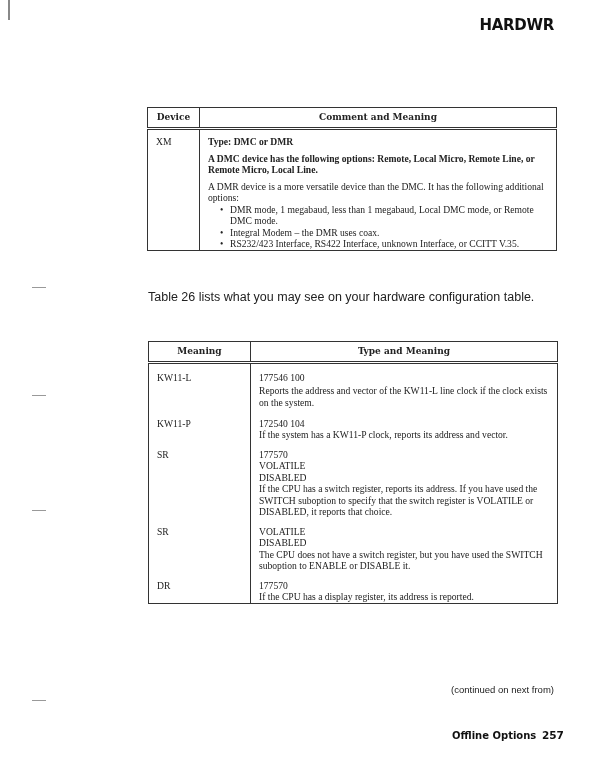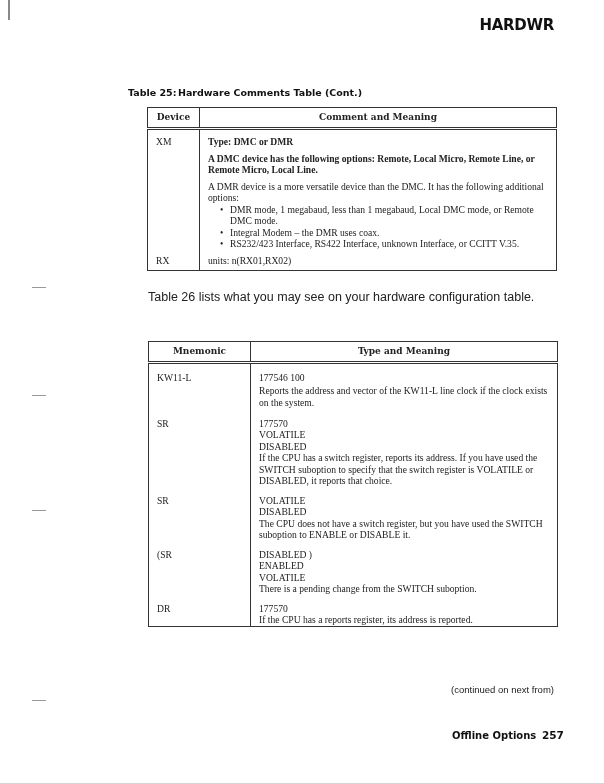--- a/index.html
+++ b/index.html
@@ -31,23 +31,20 @@
 
 <div class="page">
   <div class="scan-edge"></div>
   <div class="margin-mark" style="top:287px"></div>
   <div class="margin-mark" style="top:395px"></div>
   <div class="margin-mark" style="top:510px"></div>
   <div class="margin-mark" style="top:700px"></div>
 
   <div class="running-head">HARDWR</div>
 
-  <div class="caption" style="top:87px">
-    <span class="num">Table 25:</span><span>Hardware Comments Table (Cont.)</span>
-  </div>
 
   <table class="doc" style="left:139px; top:107px; width:410px;">
     <colgroup>
         <col style="width:52px">
         <col>
       </colgroup>
     <thead>
       <tr>
         <th class="c1">Device</th>
         <th>Comment and Meaning</th>
@@ -60,80 +57,74 @@
           <div class="para">Type: DMC or DMR</div>
           <div class="para" style="white-space:normal">A DMC device has the following options: Remote, Local Micro, Remote Line, or Remote Micro, Local Line.</div>
           <div style="white-space:normal">A DMR device is a more versatile device than the DMC. It has the following additional options:</div>
           <ul class="bullets">
             <li>DMR mode, 1 megabaud, less than 1 megabaud, Local DMC mode, or Remote DMC mode.</li>
             <li>Integral Modem – the DMR uses coax.</li>
             <li>RS232/423 Interface, RS422 Interface, unknown Interface, or CCITT V.35.</li>
           </ul>
         </td>
       </tr>
-      <tr>
-        <td class="c1" style="padding-top:5px; padding-bottom:4px">RX</td>
-        <td style="padding-top:5px; padding-bottom:4px">units: n(RX01,RX02)</td>
-      </tr>
     </tbody>
   </table>
 
   <div class="body-text" style="top:290px">Table 26 lists what you may see on your hardware configuration table.</div>
 
 
   <table class="doc" style="left:140px; top:341px; width:410px;">
     <colgroup>
         <col style="width:102px">
         <col>
       </colgroup>
     <thead>
       <tr>
-        <th class="c1">Mnemonic</th>
+        <th class="c1">Meaning</th>
         <th>Type and Meaning</th>
       </tr>
     </thead>
     <tbody>
       <tr>
         <td class="c1" style="padding-top:8px">KW11-L</td>
         <td style="padding-top:8px; line-height:12.5px">
           <span class="line">177546 100</span>
           <span class="line">Reports the address and vector of the KW11-L line clock if the clock exists on the system.</span>
+        </td>
+      </tr>
+      <tr>
+        <td class="c1" style="padding-top:8px">KW11-P</td>
+        <td style="padding-top:8px">
+          <span class="line">172540 104</span>
+          <span class="line">If the system has a KW11-P clock, reports its address and vector.</span>
         </td>
       </tr>
       <tr>
         <td class="c1" style="padding-top:8px">SR</td>
         <td style="padding-top:8px">
           <span class="line">177570</span>
           <span class="line">VOLATILE</span>
           <span class="line">DISABLED</span>
           <span class="line">If the CPU has a switch register, reports its address. If you have used the SWITCH suboption to specify that the switch register is VOLATILE or DISABLED, it reports that choice.</span>
         </td>
       </tr>
       <tr>
         <td class="c1" style="padding-top:8px">SR</td>
         <td style="padding-top:8px">
           <span class="line">VOLATILE</span>
           <span class="line">DISABLED</span>
           <span class="line">The CPU does not have a switch register, but you have used the SWITCH suboption to ENABLE or DISABLE it.</span>
         </td>
       </tr>
       <tr>
-        <td class="c1" style="padding-top:8px">(SR</td>
-        <td style="padding-top:8px">
-          <span class="line">DISABLED )</span>
-          <span class="line">ENABLED</span>
-          <span class="line">VOLATILE</span>
-          <span class="line">There is a pending change from the SWITCH suboption.</span>
-        </td>
-      </tr>
-      <tr>
         <td class="c1" style="padding-top:8px">DR</td>
         <td style="padding-top:8px">
           <span class="line">177570</span>
-          <span class="line">If the CPU has a reports register, its address is reported.</span>
+          <span class="line">If the CPU has a display register, its address is reported.</span>
         </td>
       </tr>
     </tbody>
   </table>
 
   <div class="continued">(continued on next from)</div>
 
   <div class="footer-title">Offline Options</div>
   <div class="footer-page">257</div>
 </div>

